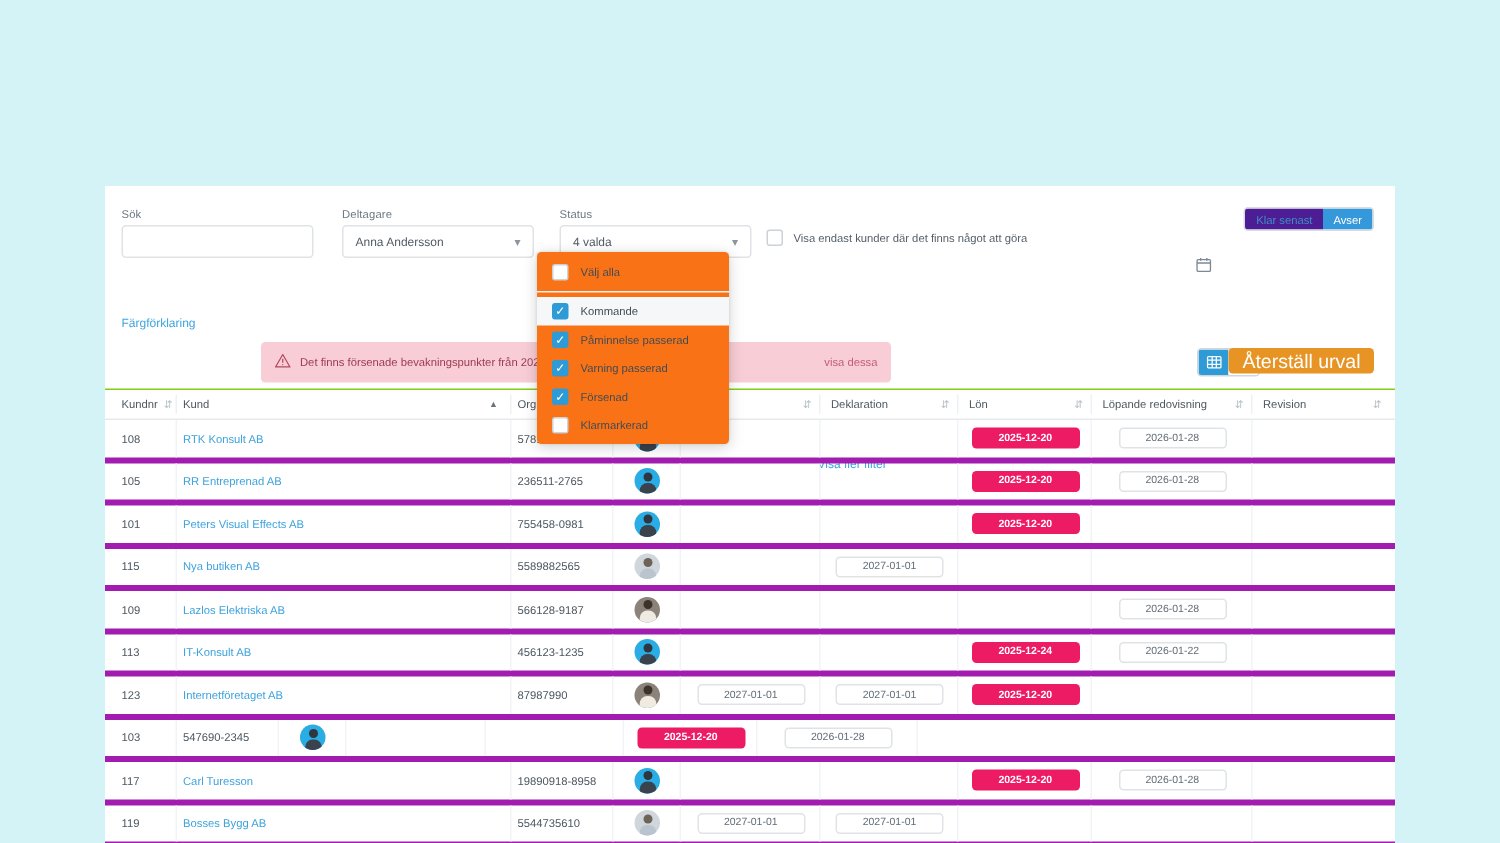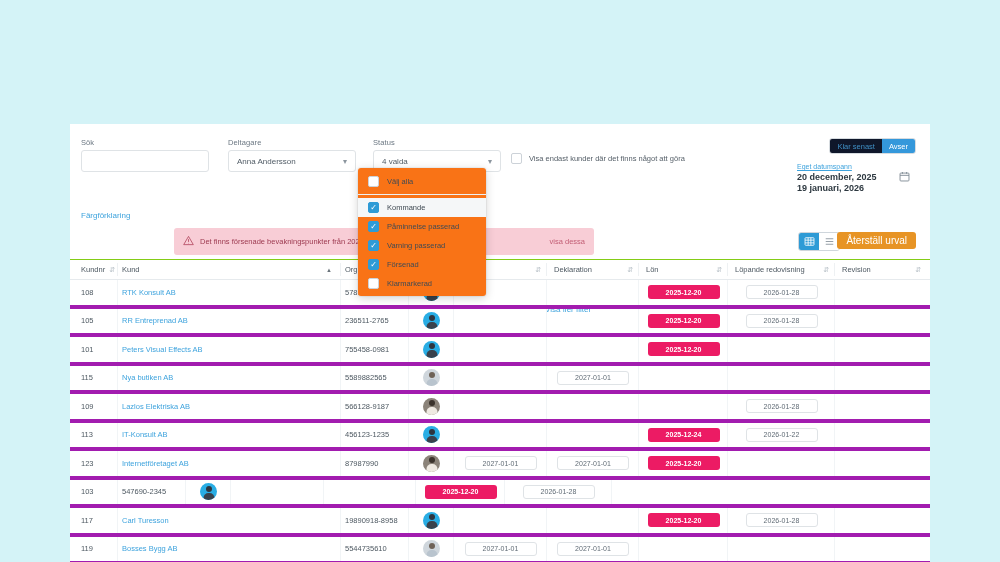--- a/index.html
+++ b/index.html
@@ -58,21 +58,21 @@
   
   .seg {
     position: absolute; right: 14px; top: 14px;
     display: flex; border: 1px solid #d7dce0; border-radius: 3px;
     overflow: hidden; height: 16px;
   }
   .seg div {
     font-size: 7.5px; padding: 0 7px; display: flex; align-items: center;
     cursor: pointer;
   }
-  .seg .s-off { background: #0f172a; color: #3f8fc4; }
+  .seg .s-off { background: #4c1d95; color: #3f8fc4; }
   .seg .s-on  { background: #3498db; color: #fff; }
 
   .daterange {
     position: absolute; right: 14px; top: 35px;
     width: 125px; padding: 4px 6px 5px 6px;
     display: flex; justify-content: space-between; align-items: flex-start;
   }
   .dr-link {
     font-size: 7px; color: #3ea3dd; text-decoration: underline;
     margin-bottom: 2px; display: block; cursor: pointer;
@@ -107,21 +107,21 @@
   .vt-btn {
     width: 20px; height: 17px; display: flex; align-items: center;
     justify-content: center; cursor: pointer; font-size: 10px;
   }
   .vt-on  { background: #2e9bd6; color: #fff; }
   .vt-off { background: #fff;    color: #8a949d; }
 
   .reset-btn {
     position: absolute; right: 14px; top: 108px;
     background: #e79425; color: #fff; border: none; border-radius: 3px;
-    font-size: 10px; height: 17px; padding: 0 9px; cursor: pointer;
+    font-size: 13px; height: 17px; padding: 0 9px; cursor: pointer;
     font-family: "Liberation Sans", sans-serif;
   }
 
   
   .tbl { position: absolute; left: 0; top: 135px; width: 860px; }
   .thead {
     display: flex; height: 21px; align-items: center;
     border-bottom: 1px solid #e6eaed; border-top: 1px solid #84cc16;
     background: #fff;
   }
@@ -260,25 +260,20 @@
 
   <div class="visa-fler">Visa fler filter</div>
   <div class="fargforklaring">Färgförklaring</div>
 
   <div class="seg">
     <div class="s-off">Klar senast</div>
     <div class="s-on">Avser</div>
   </div>
 
   <div class="daterange">
-    <div>
-      <span class="dr-link">Eget datumspann</span>
-      <div class="dr-d">20 december, 2025</div>
-      <div class="dr-d">19 januari, 2026</div>
-    </div>
     <div class="cal-ico">
       <svg width="11" height="11" viewBox="0 0 16 16" fill="none" stroke="#7d8892" stroke-width="1.3">
         <rect x="1.5" y="3" width="13" height="11.5" rx="1.2"></rect>
         <line x1="1.5" y1="6.3" x2="14.5" y2="6.3"></line>
         <line x1="5" y1="1.5" x2="5" y2="4"></line>
         <line x1="11" y1="1.5" x2="11" y2="4"></line>
       </svg>
     </div>
   </div>
 

